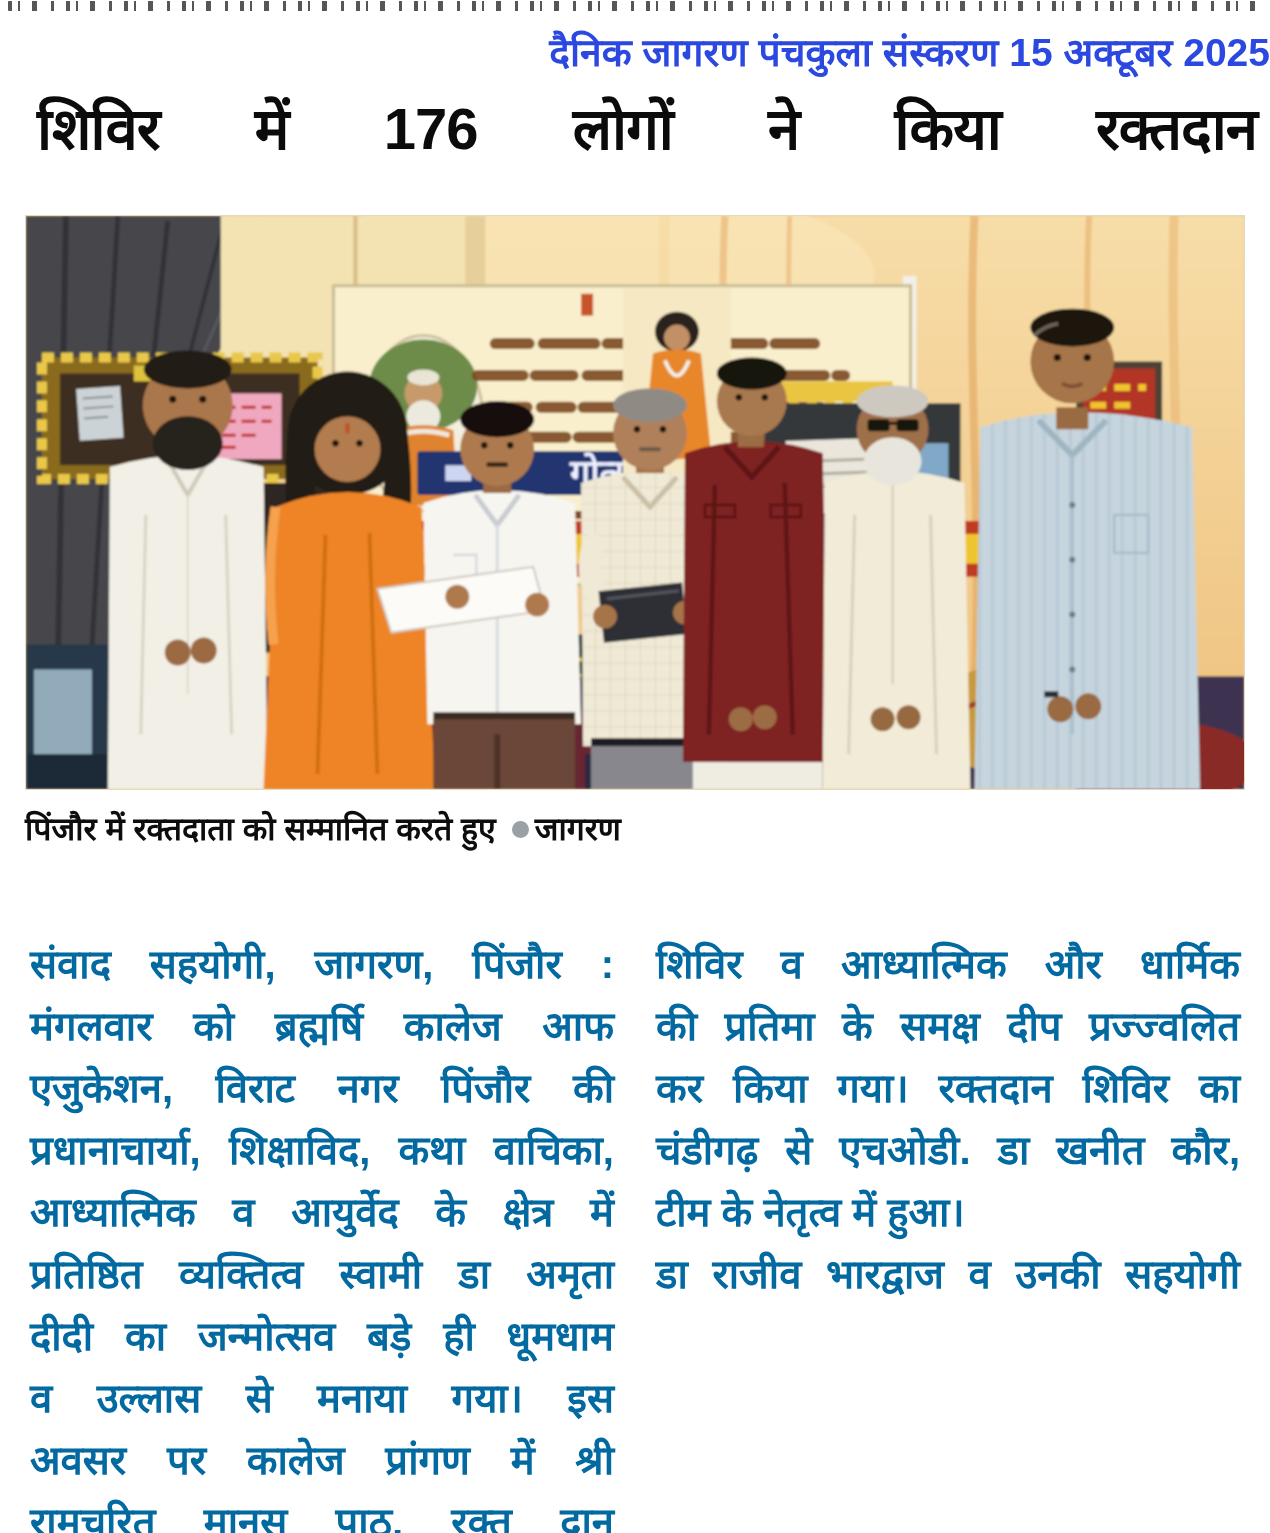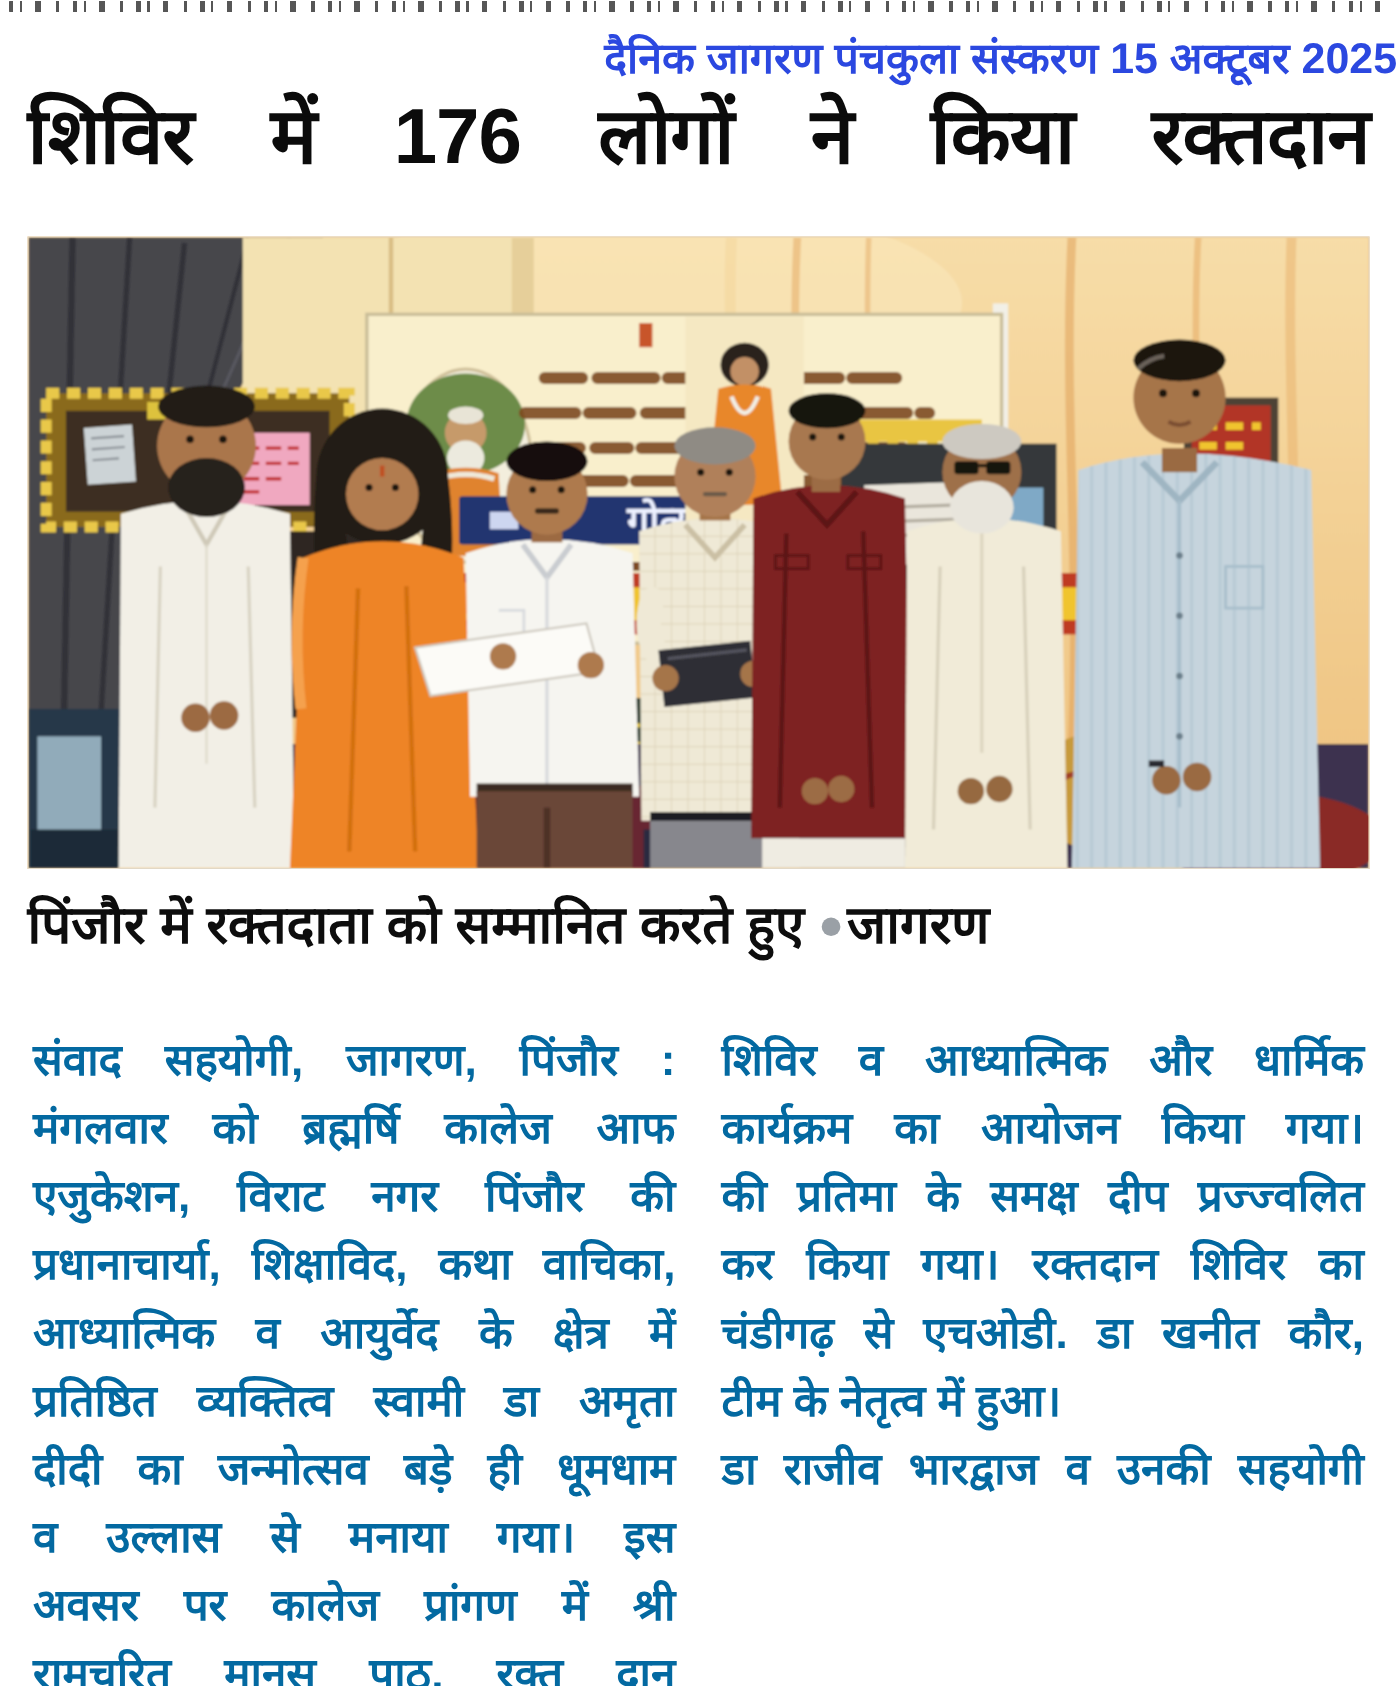--- a/index.html
+++ b/index.html
@@ -14,32 +14,32 @@
       #2c2c2c 0 4px, transparent 4px 10px,
       #2c2c2c 10px 12px, transparent 12px 24px,
       #2c2c2c 24px 29px, transparent 29px 43px,
       #2c2c2c 43px 46px, transparent 46px 58px);
   }
   .masthead{
     position:absolute;top:24px;left:0;width:100%;text-align:right;
     font-size:39px;font-weight:700;color:#2b48e0;letter-spacing:0;
   }
   .headline{
-    position:absolute;top:82px;left:25px;width:1220px;margin:0;
-    font-size:71px;line-height:1.2;font-weight:700;color:#0b0b0b;
+    position:absolute;top:82px;left:25px;width:1220px;margin:12px;
+    font-size:58px;line-height:1.2;font-weight:700;color:#0b0b0b;
     text-align:justify;text-align-last:justify;letter-spacing:-1px;
   }
   .photo{
     position:absolute;top:215px;left:25px;width:1220px;height:575px;margin:0;
     border:1px solid #e2d8c6;box-sizing:border-box;background:#f2cb90;
   }
   .photo svg{display:block;width:100%;height:100%;}
   .caption{
     position:absolute;top:806px;left:25px;width:1220px;
-    font-size:48px;font-weight:700;color:#0d0d0d;white-space:nowrap;
+    font-size:32px;font-weight:700;color:#0d0d0d;white-space:nowrap;
   }
   .caption .bullet{
     display:inline-block;width:17px;height:17px;border-radius:50%;
     background:#9aa0a6;margin:0 6px 4px 16px;vertical-align:middle;
   }
   .caption .credit{font-weight:800;}
   .col{
     position:absolute;top:933px;width:584px;font-size:40px;line-height:62px;
     color:#0369a1;font-weight:600;
   }
@@ -343,21 +343,20 @@
         <div class="line">प्रधानाचार्या, शिक्षाविद, कथा वाचिका,</div>
         <div class="line">आध्यात्मिक व आयुर्वेद के क्षेत्र में</div>
         <div class="line">प्रतिष्ठित व्यक्तित्व स्वामी डा अमृता</div>
         <div class="line">दीदी का जन्मोत्सव बड़े ही धूमधाम</div>
         <div class="line">व उल्लास से मनाया गया। इस</div>
         <div class="line">अवसर पर कालेज प्रांगण में श्री</div>
         <div class="line">रामचरित मानस पाठ, रक्त दान</div>
       </div>
     <div class="col col-right">
         <div class="line">शिविर व आध्यात्मिक और धार्मिक</div>
-        <div class="line">कार्यक्रम का आयोजन किया गया।</div>
         <div class="line">की प्रतिमा के समक्ष दीप प्रज्ज्वलित</div>
         <div class="line">कर किया गया। रक्तदान शिविर का</div>
         <div class="line">चंडीगढ़ से एचओडी. डा खनीत कौर,</div>
         <div class="line line-left">टीम के नेतृत्व में हुआ।</div>
         <div class="line">डा राजीव भारद्वाज व उनकी सहयोगी</div>
       </div>
   </div>
 
 </div>
 

